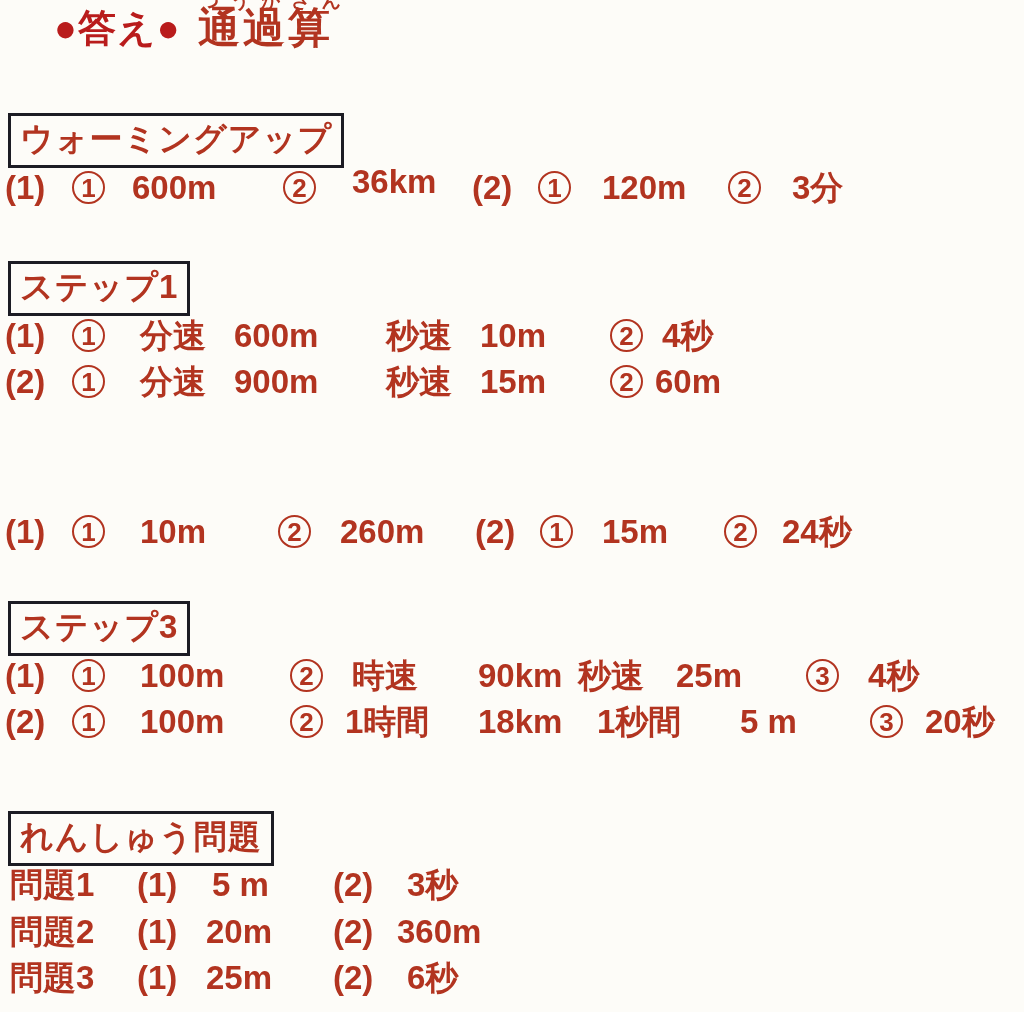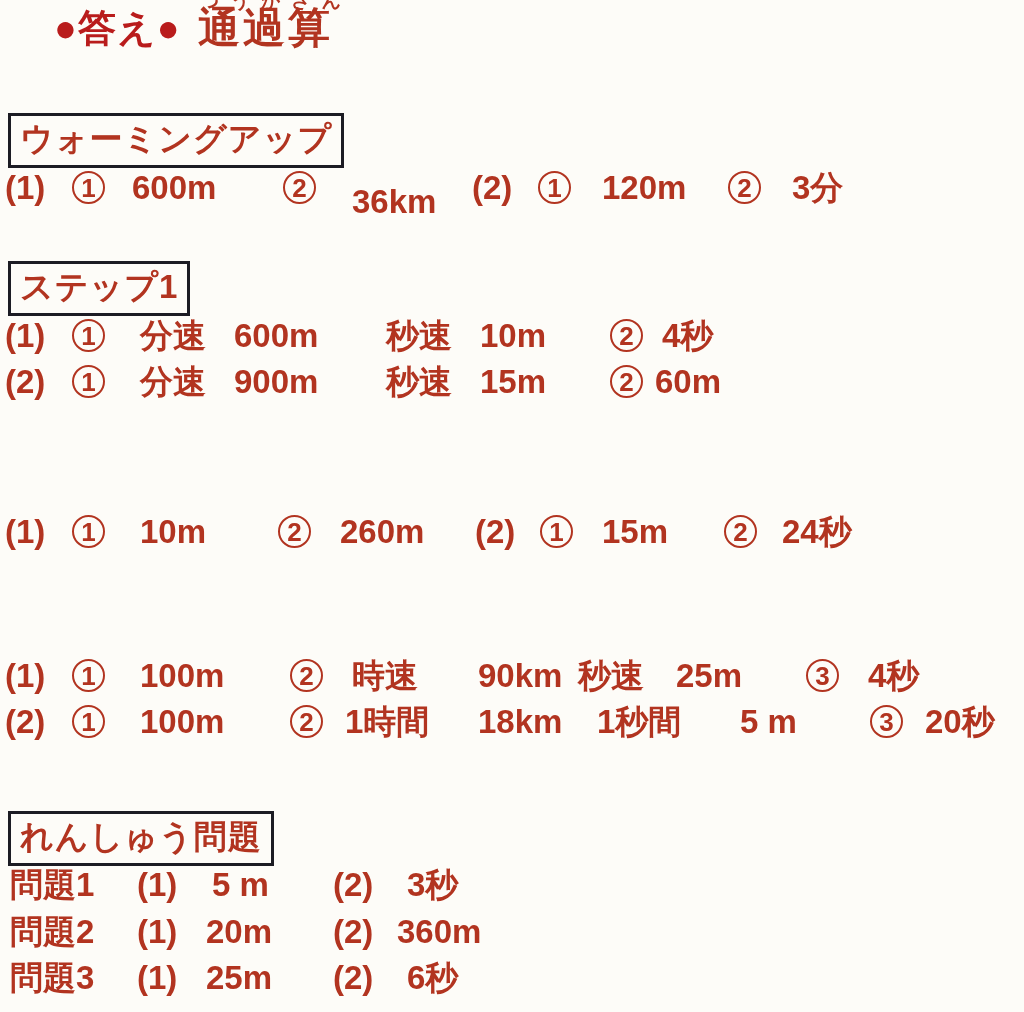--- a/index.html
+++ b/index.html
@@ -62,21 +62,21 @@
   <div class="answer-label">●答え●</div>
   <div class="topic">通過算</div>
 
   <div class="secbox" style="left:8px;top:113px;">
     <span class="seclabel">ウォーミングアップ</span>
   </div>
   <span class="tok" style="left:5px;top:167px;">(1)</span>
   <span class="tok circ" style="left:72px;top:167px;">1</span>
   <span class="tok" style="left:132px;top:167px;">600m</span>
   <span class="tok circ" style="left:283px;top:167px;">2</span>
-  <span class="tok" style="left:352px;top:181px;">36km</span>
+  <span class="tok" style="left:352px;top:161px;">36km</span>
   <span class="tok" style="left:472px;top:167px;">(2)</span>
   <span class="tok circ" style="left:538px;top:167px;">1</span>
   <span class="tok" style="left:602px;top:167px;">120m</span>
   <span class="tok circ" style="left:728px;top:167px;">2</span>
   <span class="tok" style="left:792px;top:167px;text-align:right;">3分</span>
 
   <div class="secbox" style="left:8px;top:261px;">
     <span class="seclabel">ステップ1</span>
   </div>
   <span class="tok" style="left:5px;top:315px;">(1)</span>
@@ -101,20 +101,23 @@
   <span class="tok circ" style="left:72px;top:511px;">1</span>
   <span class="tok" style="left:140px;top:511px;">10m</span>
   <span class="tok circ" style="left:278px;top:511px;">2</span>
   <span class="tok" style="left:340px;top:511px;">260m</span>
   <span class="tok" style="left:475px;top:511px;">(2)</span>
   <span class="tok circ" style="left:540px;top:511px;">1</span>
   <span class="tok" style="left:602px;top:511px;">15m</span>
   <span class="tok circ" style="left:724px;top:511px;">2</span>
   <span class="tok" style="left:782px;top:511px;">24秒</span>
 
+  <div class="secbox" style="left:8px;top:601px;">
+    <span class="seclabel">ステップ3</span>
+  </div>
   <span class="tok" style="left:5px;top:655px;">(1)</span>
   <span class="tok circ" style="left:72px;top:655px;">1</span>
   <span class="tok" style="left:140px;top:655px;">100m</span>
   <span class="tok circ" style="left:290px;top:655px;">2</span>
   <span class="tok" style="left:352px;top:655px;">時速</span>
   <span class="tok" style="left:478px;top:655px;">90km</span>
   <span class="tok" style="left:578px;top:655px;">秒速</span>
   <span class="tok" style="left:676px;top:655px;">25m</span>
   <span class="tok circ" style="left:806px;top:655px;">3</span>
   <span class="tok" style="left:868px;top:655px;">4秒</span>

